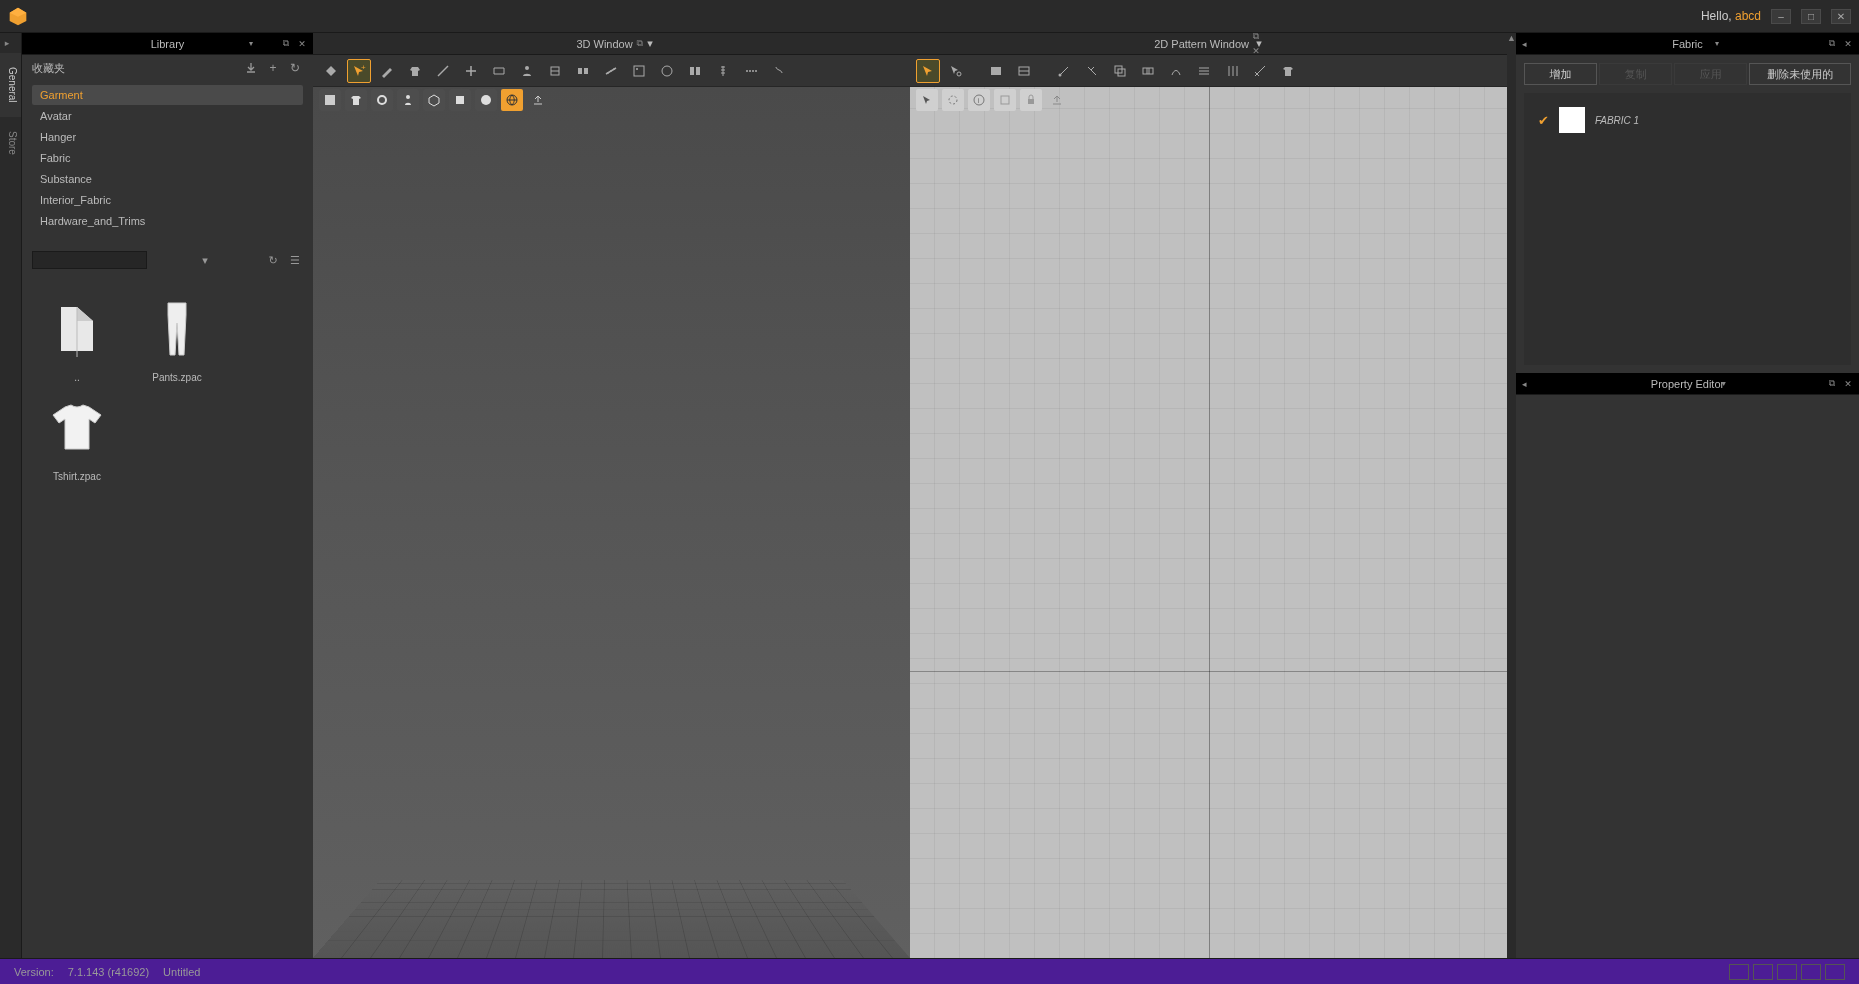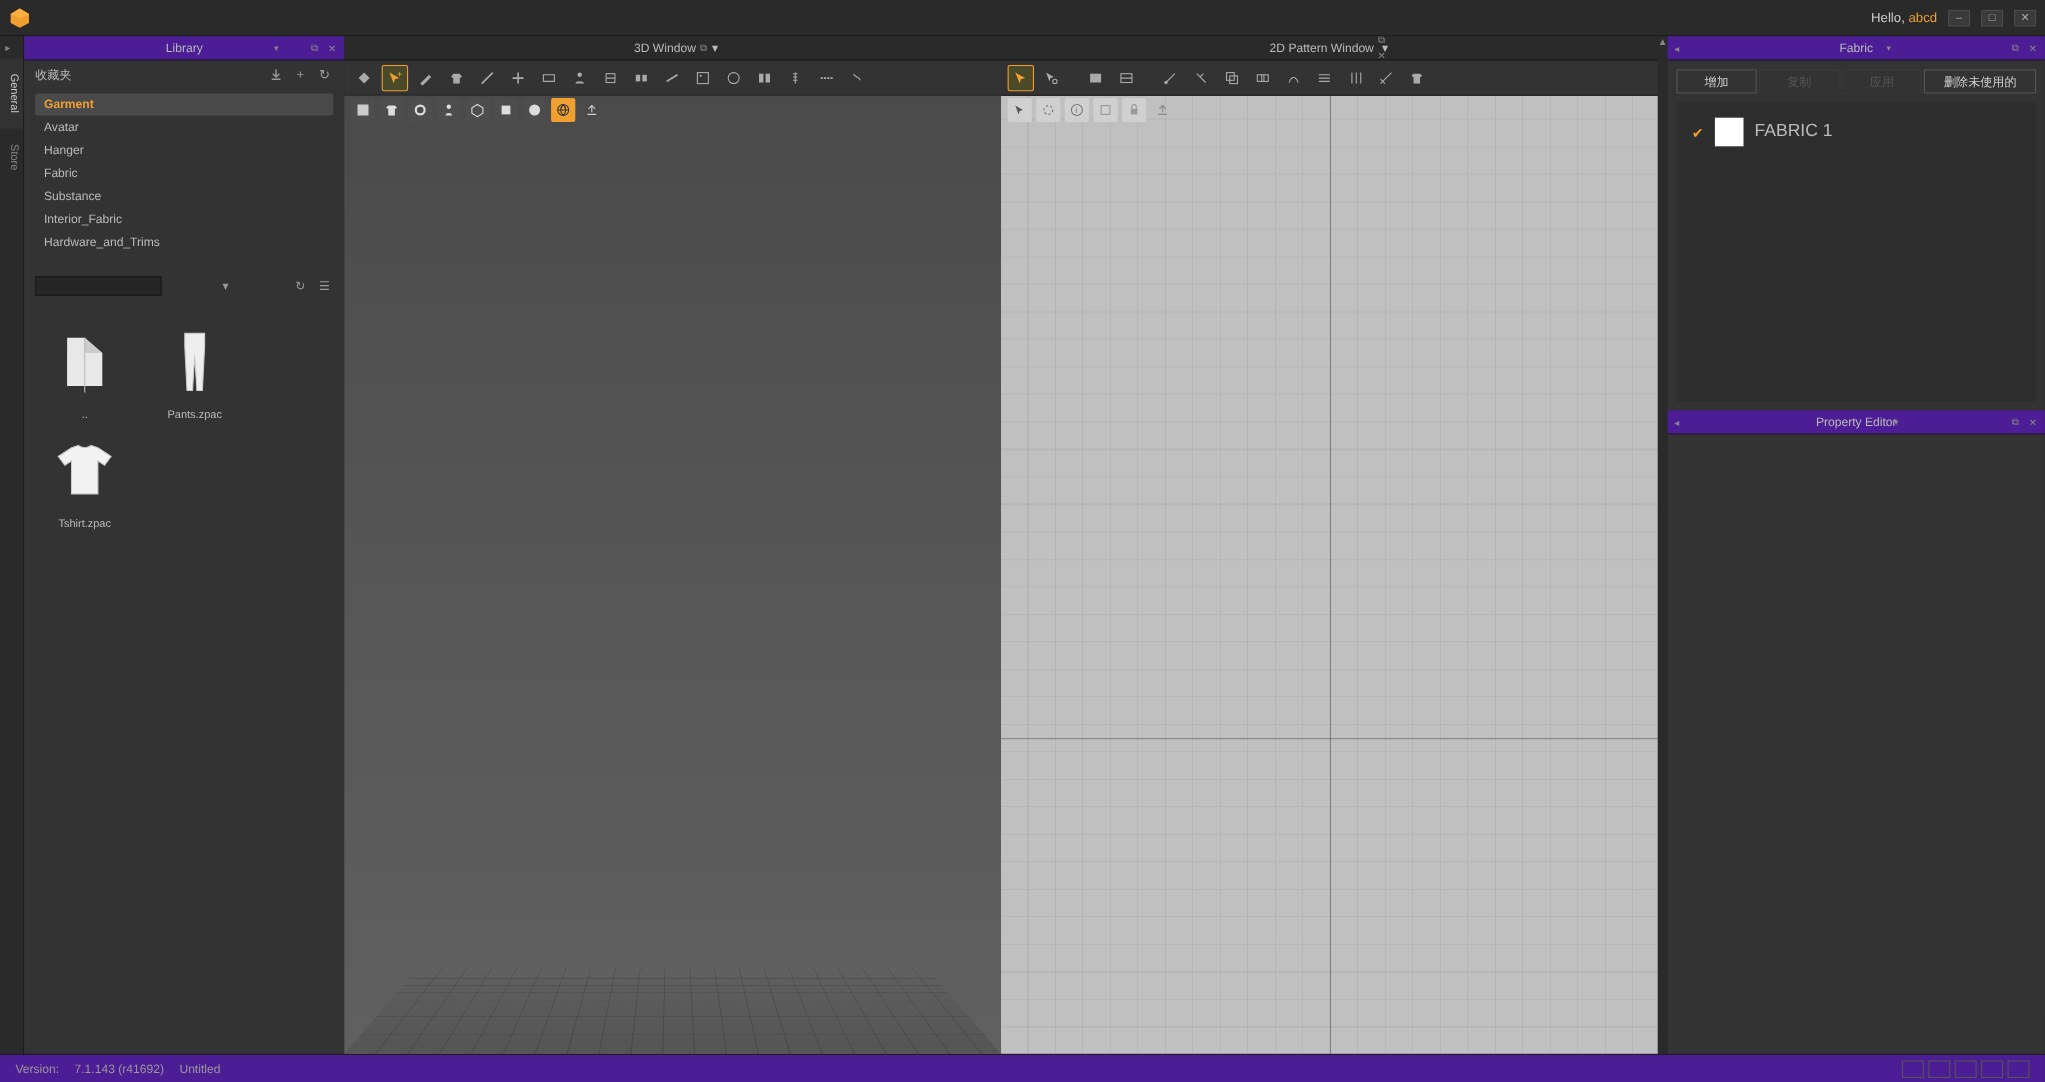--- a/index.html
+++ b/index.html
@@ -14,34 +14,34 @@
 .hello .usr { color: #f0a030; }
 .winbtn { width: 20px; height: 15px; background: #3a3a3a; cursor: pointer; display: flex; align-items: center; justify-content: center; font-size: 10px; color: #aaa; border: 1px solid #4a4a4a; }
 
 .main { display: flex; height: 925px; }
 
 .sidetabs { width: 22px; background: #2a2a2a; display: flex; flex-direction: column; border-right: 1px solid #1a1a1a; }
 .sidetab { writing-mode: vertical-rl; padding: 14px 3px; cursor: pointer; font-size: 10px; color: #888; text-align: center; }
 .sidetab.active { background: #333; color: #ccc; }
 
 .library-panel { width: 291px; background: #333333; display: flex; flex-direction: column; }
-.panel-header { height: 22px; background: #4c1d95; display: flex; align-items: center; justify-content: center; position: relative; font-size: 11px; color: #bbb; border-bottom: 1px solid #1a1a1a; }
+.panel-header { height: 22px; background: #000000; display: flex; align-items: center; justify-content: center; position: relative; font-size: 11px; color: #bbb; border-bottom: 1px solid #1a1a1a; }
 .panel-header .dd { position: absolute; right: 60px; font-size: 8px; color: #888; cursor: pointer; }
 .panel-header .icons { position: absolute; right: 4px; display: flex; gap: 2px; }
 .panel-header .left-i { position: absolute; left: 6px; font-size: 9px; color: #888; cursor: pointer; }
 .hicon { width: 14px; height: 14px; cursor: pointer; font-size: 9px; color: #888; display: flex; align-items: center; justify-content: center; }
 
 .fav-header { height: 26px; display: flex; align-items: center; padding: 0 10px; background: #333; justify-content: space-between; }
 .fav-header .label { font-size: 11px; color: #bbb; }
 .fav-header .acts { display: flex; gap: 6px; }
 .aicon { width: 16px; height: 16px; cursor: pointer; display: flex; align-items: center; justify-content: center; color: #999; font-size: 12px; }
 
 .tree { padding: 4px 10px; }
 .tree-item { padding: 4px 8px; font-size: 11px; color: #bbb; cursor: pointer; border-radius: 2px; margin-bottom: 1px; }
-.tree-item.sel { background: #4a4a4a; color: #f0a030; font-weight: bold; }
+.tree-item.sel { background: #4a4a4a; color: #f0a030; }
 
 .search-row { height: 28px; display: flex; align-items: center; padding: 0 10px; gap: 6px; margin-top: 10px; }
 .searchbox { flex: 1; max-width: 115px; height: 18px; background: #262626; border: 1px solid #1a1a1a; }
 .sricon { width: 16px; height: 16px; cursor: pointer; color: #999; font-size: 11px; display: flex; align-items: center; justify-content: center; }
 
 .thumbs { padding: 20px 10px; display: flex; flex-wrap: wrap; gap: 10px; }
 .thumb { width: 90px; display: flex; flex-direction: column; align-items: center; cursor: pointer; }
 .thumb-img { width: 60px; height: 70px; display: flex; align-items: center; justify-content: center; margin-bottom: 8px; }
 .thumb-label { font-size: 10px; color: #bbb; text-align: center; }
 
@@ -67,21 +67,21 @@
 
 .right-col { width: 343px; display: flex; flex-direction: column; }
 .fabric-panel { height: 340px; background: #333333; display: flex; flex-direction: column; }
 .fabric-btns { padding: 8px; display: flex; gap: 2px; }
 .fbtn { flex: 1; height: 22px; border: 1px solid #555; background: transparent; color: #ccc; font-size: 11px; cursor: pointer; }
 .fbtn.dis { color: #555; border-color: #3a3a3a; cursor: default; }
 .fbody { flex: 1; background: #2e2e2e; margin: 0 8px 8px; padding: 10px; }
 .fabric-item { display: flex; align-items: center; gap: 10px; padding: 4px; }
 .fcheck { color: #f0a030; font-size: 13px; }
 .fswatch { width: 26px; height: 26px; background: #fff; }
-.flabel { font-size: 16px; color: #bbb; }
+.flabel { font-size: 10px; color: #bbb; font-style: italic; }
 
 .prop-panel { flex: 1; background: #333333; }
 
 .statusbar { height: 26px; background: #4c1d95; display: flex; align-items: center; padding: 0 14px; border-top: 1px solid #1a1a1a; justify-content: space-between; }
 .status-left { display: flex; gap: 14px; font-size: 11px; color: #999; }
 .status-right { display: flex; gap: 4px; }
 .sbicon { width: 20px; height: 16px; border: 1px solid #555; cursor: pointer; }
 .expand-arrow { text-align: center; height: 10px; font-size: 9px; color: #888; cursor: pointer; background: #2a2a2a; }
 </style>
 </head>

